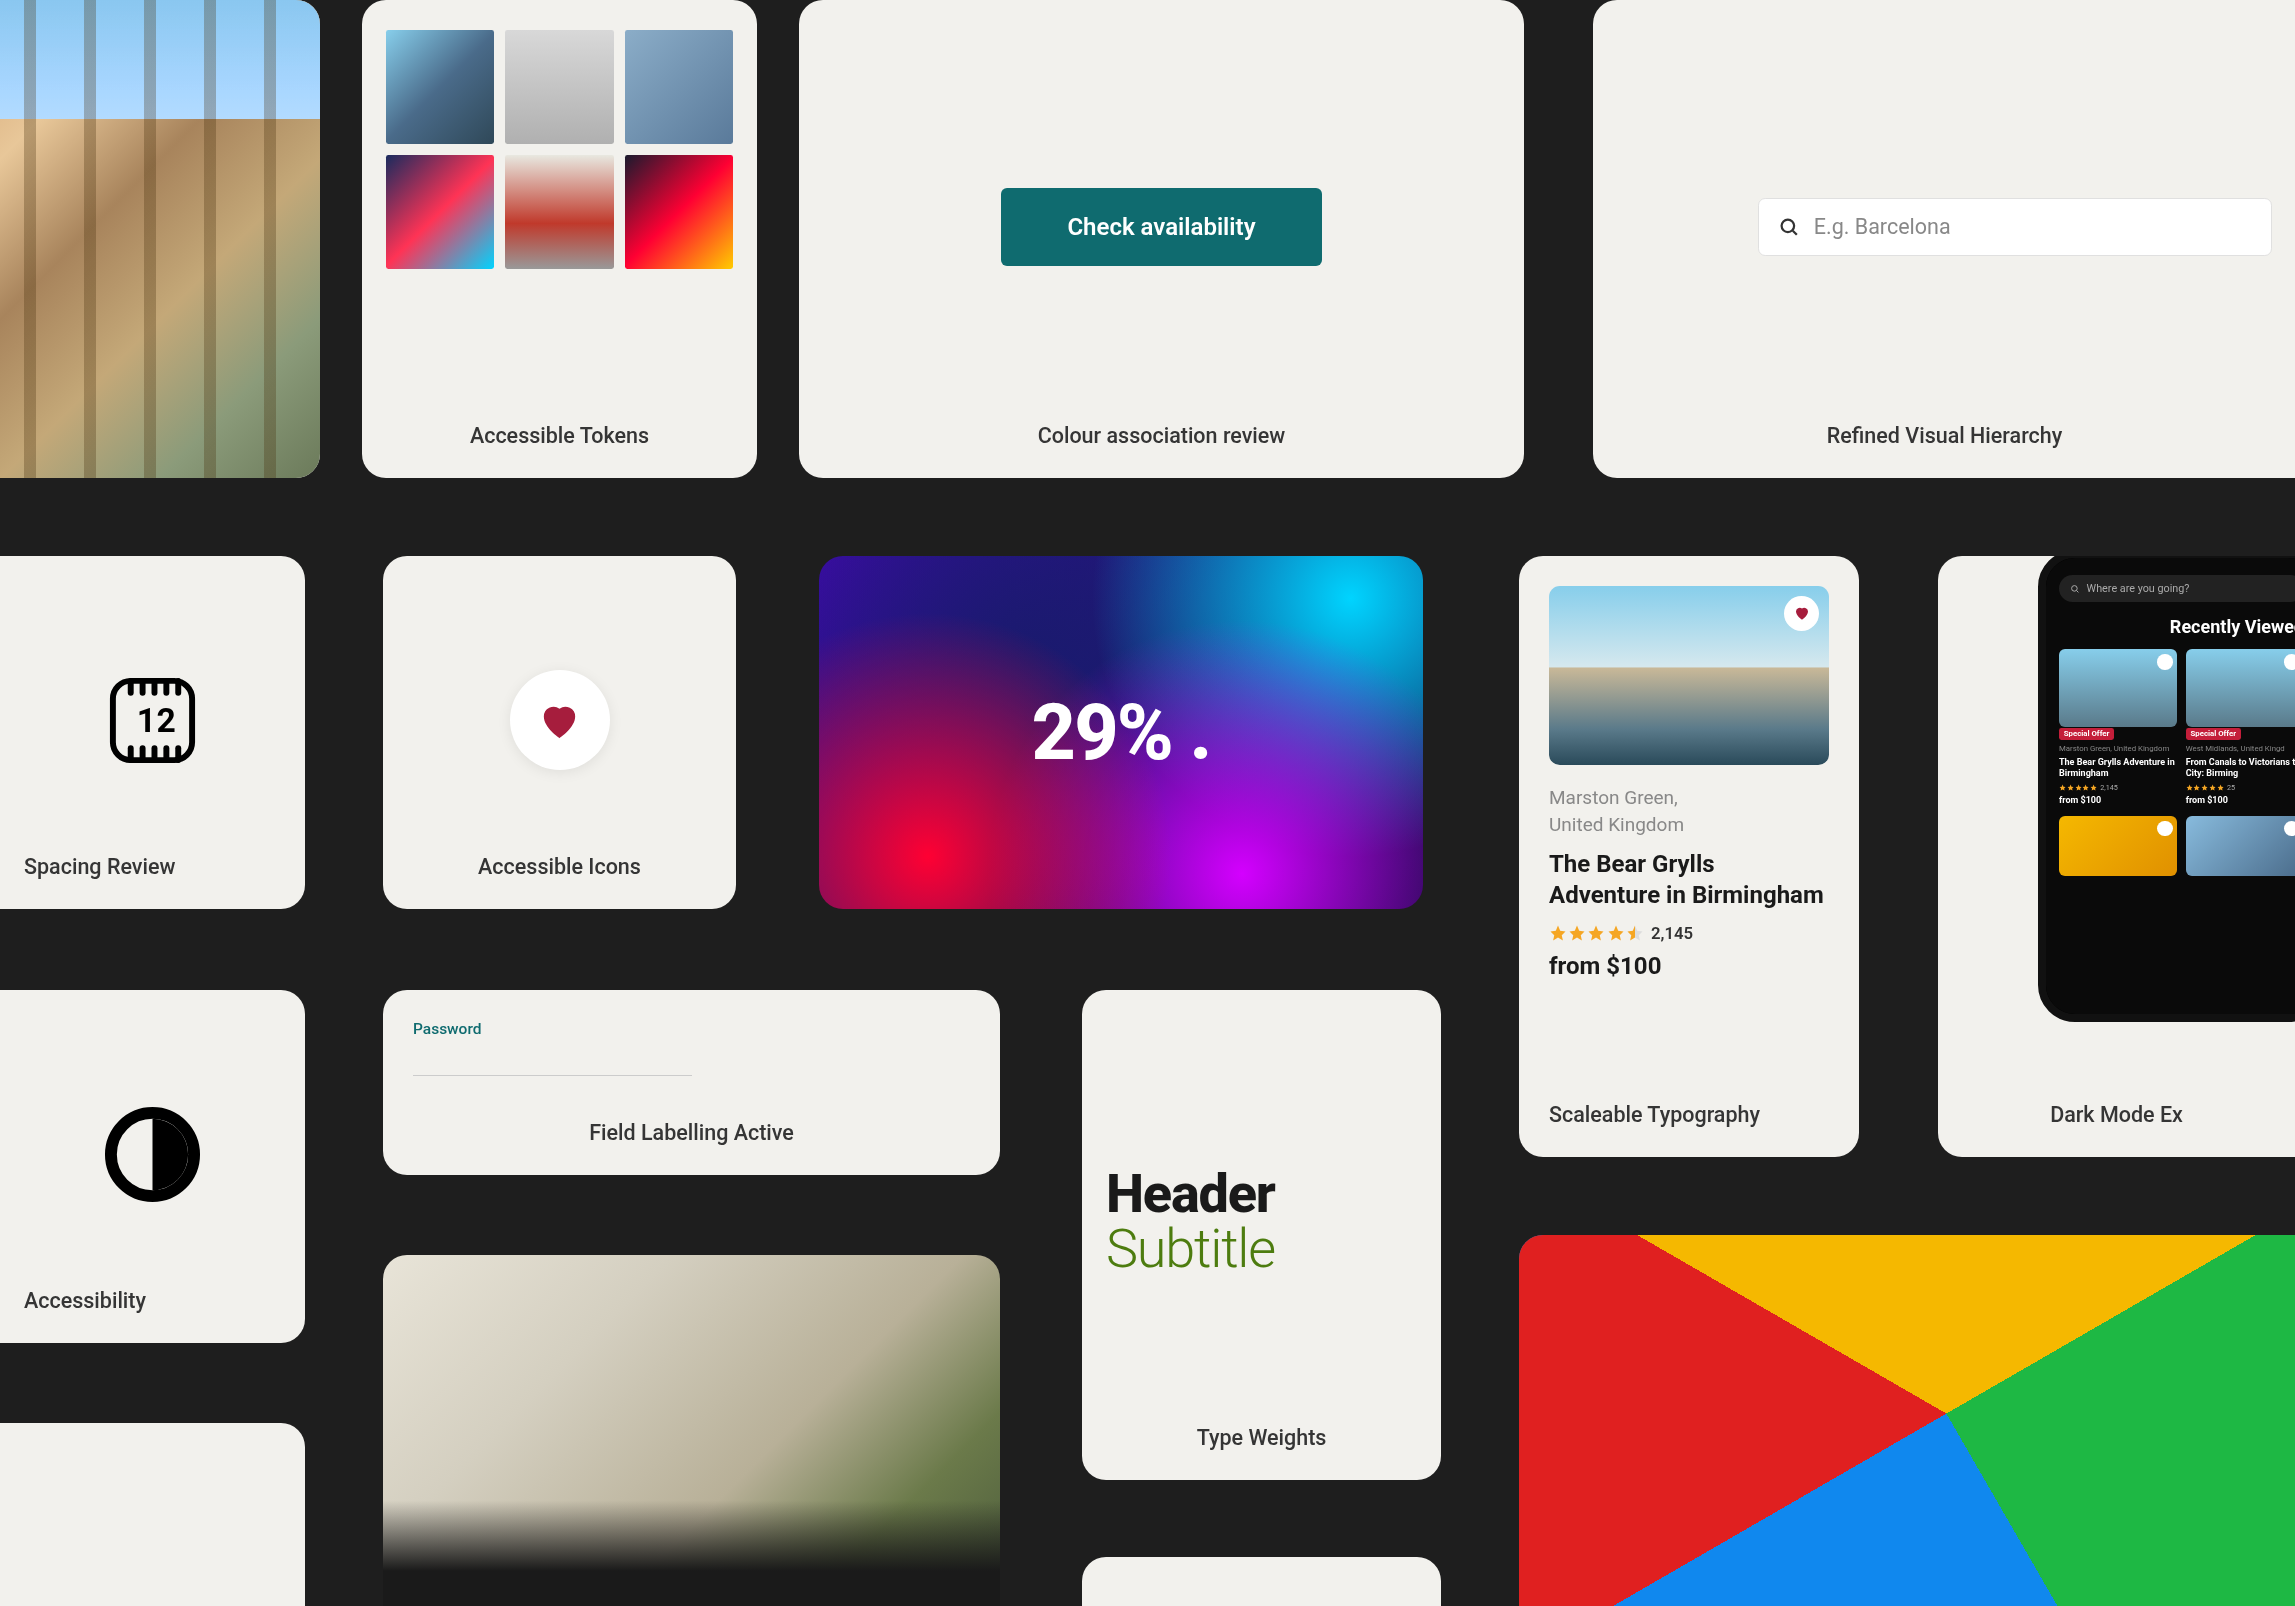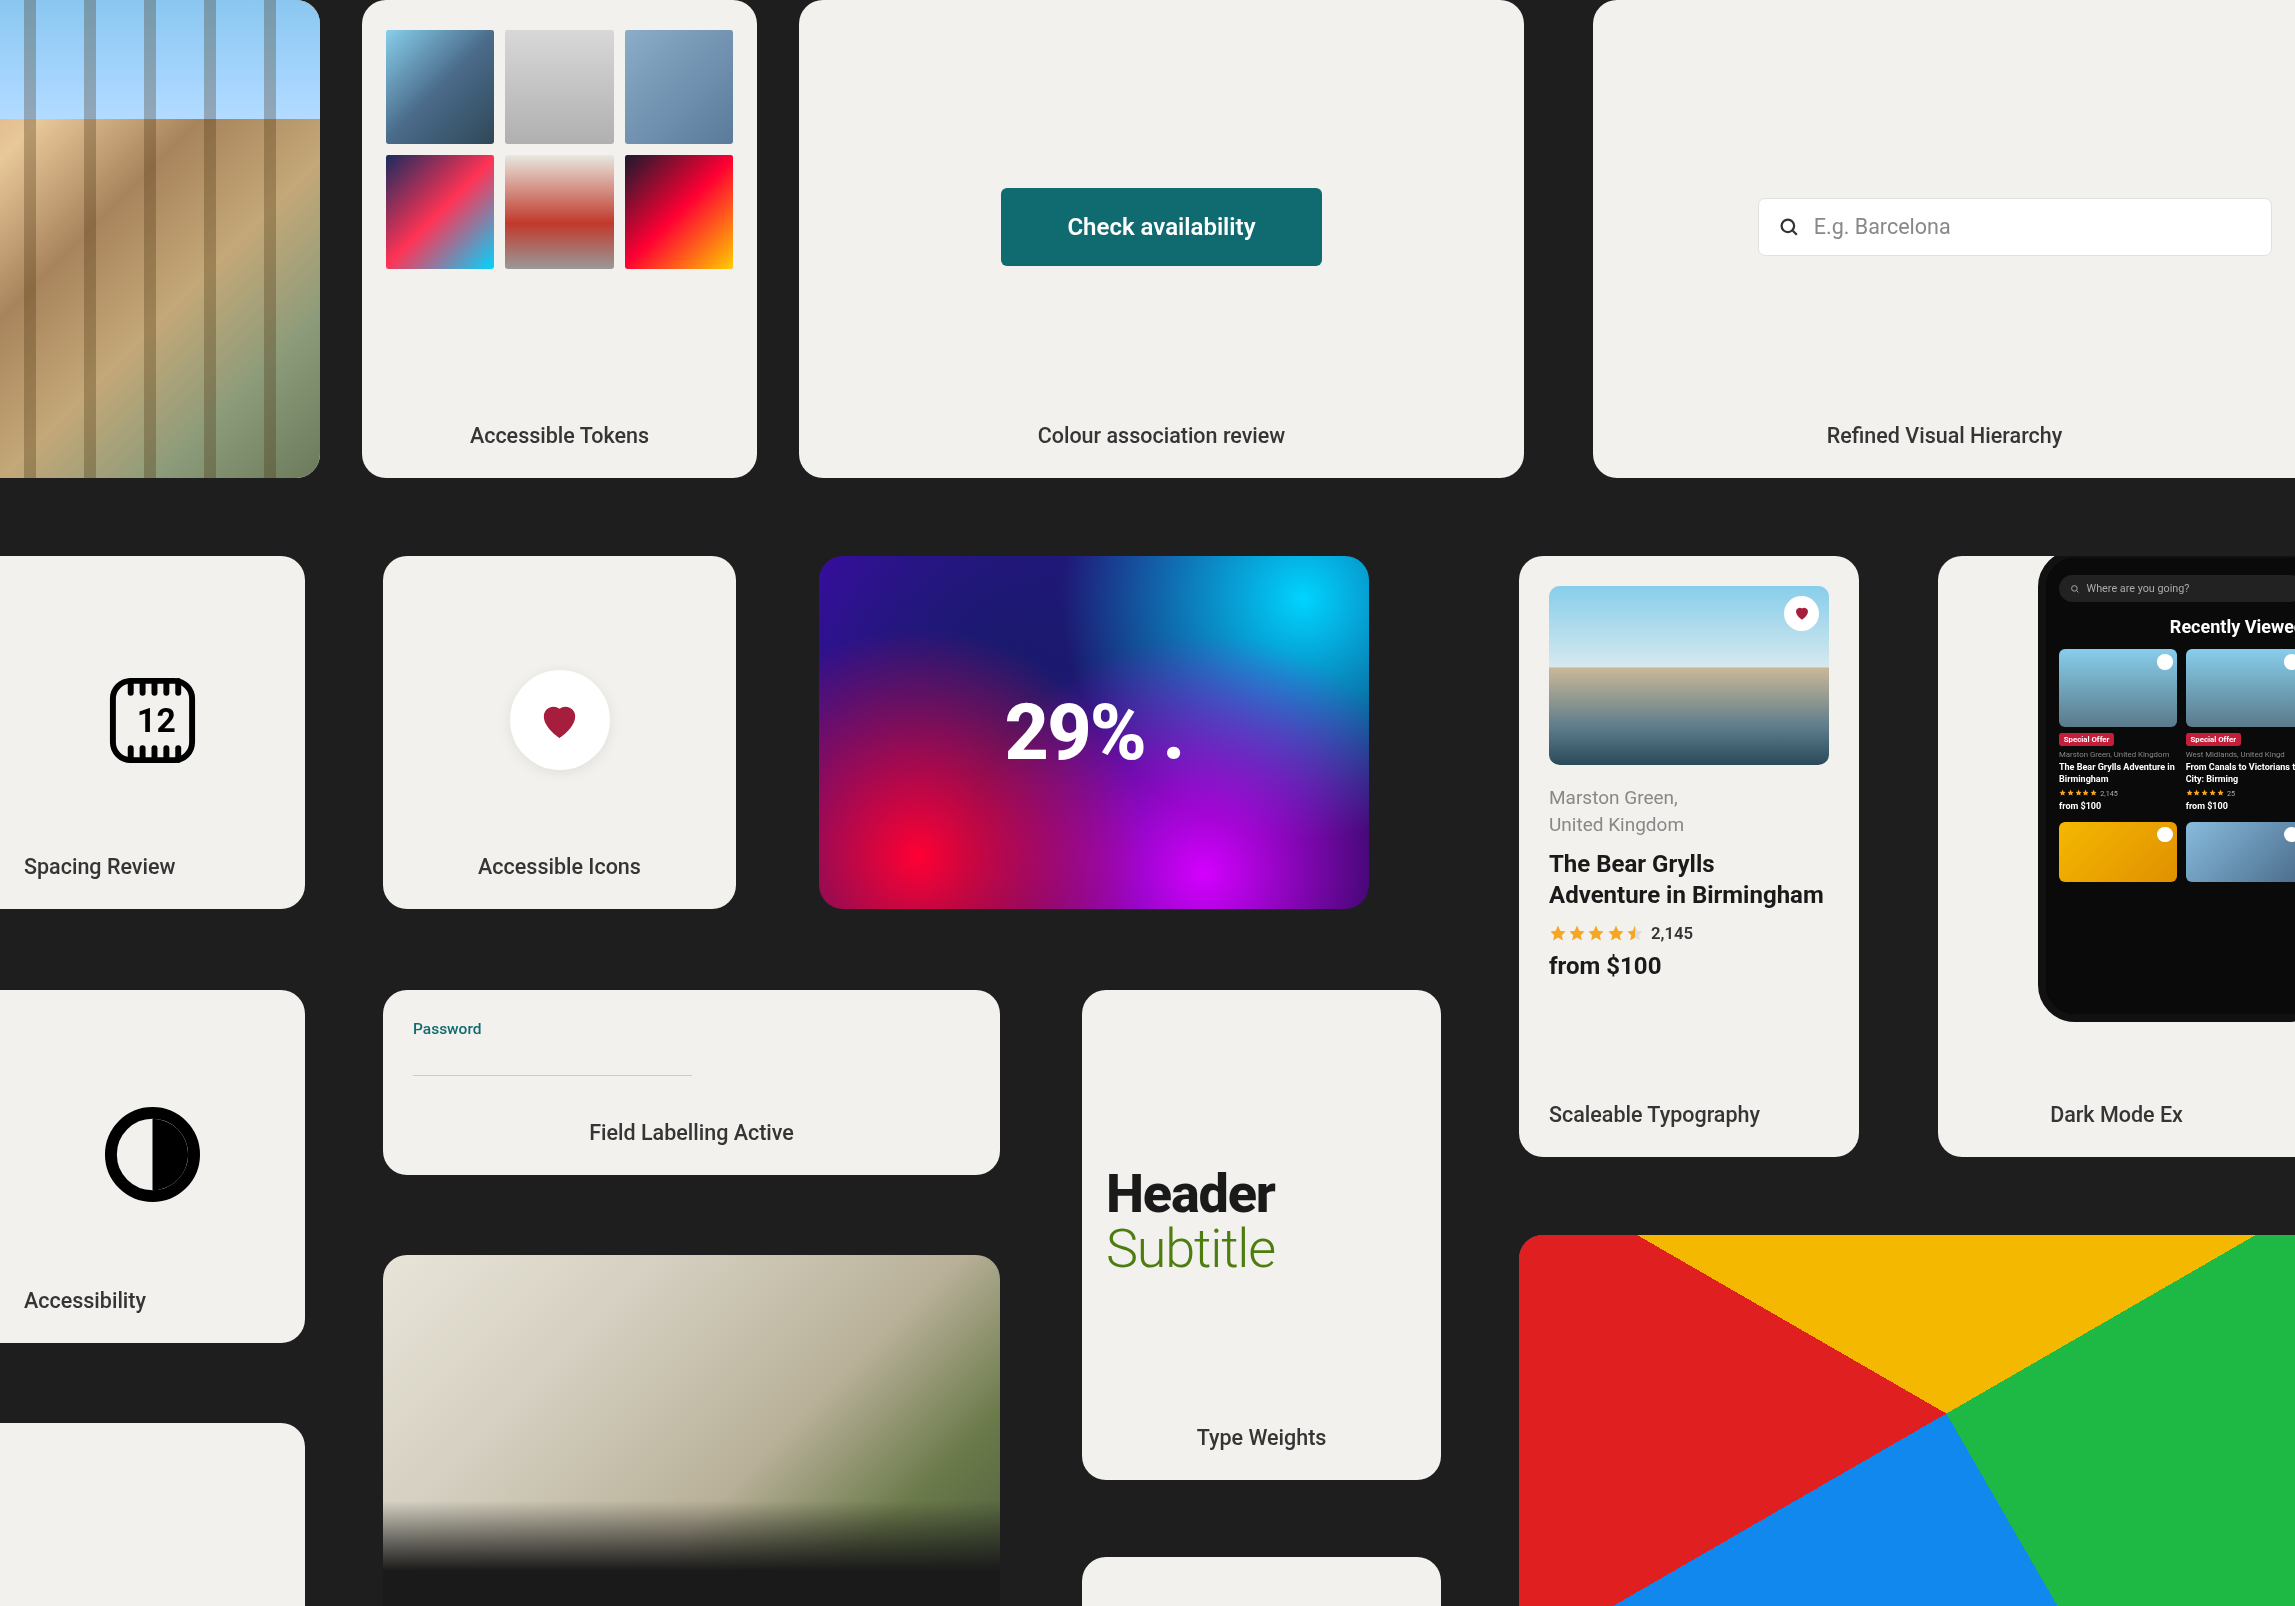--- a/index.html
+++ b/index.html
@@ -43,21 +43,21 @@
 .spacing-card{top:556px}
 .spacing-inner{flex:1;display:flex;align-items:center;justify-content:center;width:100%}
 .ruler-icon{width:99px;height:99px}
 .spacing-card .card-label{align-self:flex-start}
 
 .icons-card{left:383px;top:556px;width:353px;height:353px;justify-content:space-between}
 .icons-inner{flex:1;display:flex;align-items:center;justify-content:center}
 .heart-circle{width:100px;height:100px;background:#fff;border-radius:50%;display:flex;align-items:center;justify-content:center;box-shadow:0 2.4px 14.3px rgba(0,0,0,0.08)}
 .heart-svg{width:47px;height:47px;fill:#a61d3d}
 
-.gradient-card{left:819px;top:556px;width:550px;height:353px;padding:16px;border-radius:24px;justify-content:center;align-items:center;background:
+.gradient-card{left:819px;top:556px;width:604px;height:353px;padding:16px;border-radius:24px;justify-content:center;align-items:center;background:
   radial-gradient(circle at 18% 85%,#ff0033 0%,transparent 42%),
   radial-gradient(circle at 70% 90%,#d400ff 0%,transparent 48%),
   radial-gradient(circle at 88% 12%,#00d4ff 0%,transparent 42%),
   radial-gradient(circle at 35% 30%,#1a1a6e 0%,transparent 55%),
   linear-gradient(135deg,#3a0ca3 0%,#1a1a6e 45%,#0a0a3a 100%)}
 .gradient-text{color:#fff;font-size:77px;font-weight:800;letter-spacing:-1.8px}
 
 .typo-card{left:1519px;top:556px;width:340px;height:601px;justify-content:flex-start;padding:30px}
 .venice-img{width:100%;height:179px;border-radius:10.8px;background:linear-gradient(180deg,#87ceeb 0%,#d5e8ee 45%,#c8b898 46%,#5a7a8a 80%,#2a4a5a 100%);position:relative;margin-bottom:20.3px}
 .heart-badge{position:absolute;top:9.6px;right:9.6px;width:35px;height:35px;background:#fff;border-radius:50%;display:flex;align-items:center;justify-content:center}
@@ -74,21 +74,21 @@
 .dark-card{left:1938px;top:556px;width:357px;height:601px;border-radius:24px 0 0 24px;justify-content:flex-start;align-items:flex-end;padding:0}
 .phone{width:287px;height:472px;background:#000;border-radius:37px;border:8.4px solid #111;margin-top:-6px;margin-right:-30px;overflow:hidden;position:relative}
 .phone-inner{position:absolute;inset:0;background:#0a0a0a;padding:16.7px 13px}
 .phone-search{background:#222;border-radius:597px;padding:7.2px 10.8px;display:flex;align-items:center;gap:7.2px;margin-bottom:14.3px}
 .phone-search span{color:#aaa;font-size:10.8px}
 .phone-title{color:#fff;font-size:18px;font-weight:700;text-align:right;margin-bottom:12px}
 .phone-cards{display:flex;gap:8.4px}
 .pcard{flex:1;min-width:96px}
 .pcard-img{width:100%;height:78px;border-radius:6px;background:linear-gradient(180deg,#87ceeb,#5a7a8a);position:relative}
 .pcard-heart{position:absolute;top:4.8px;right:4.8px;width:15.5px;height:15.5px;background:#fff;border-radius:50%}
-.pbadge{background:#c41e3a;color:#fff;font-size:7.8px;font-weight:700;padding:1.8px 4.8px;border-radius:2.4px;display:inline-block;margin-top:6px}
+.pbadge{background:#c41e3a;color:#fff;font-size:7.8px;font-weight:700;padding:1.8px 4.8px;border-radius:2.4px;display:inline-block;}
 .ploc{color:#888;font-size:7.8px;margin-top:4px;line-height:1.3}
 .ptitle{color:#fff;font-size:9px;font-weight:700;margin-top:2.4px;line-height:1.25}
 .pstars{display:flex;gap:0.6px;margin-top:3.6px;align-items:center}
 .pstars svg{width:7.2px;height:7.2px;fill:#f5a623}
 .pstars span{color:#aaa;font-size:7.2px;margin-left:2.4px}
 .pprice{color:#fff;font-size:9px;font-weight:700;margin-top:3.6px}
 .phone-row2{display:flex;gap:8.4px;margin-top:10.8px}
 .phone-row2 .pcard-img{height:60px}
 .dark-card .card-label{align-self:center;margin:auto 0 30px}
 

